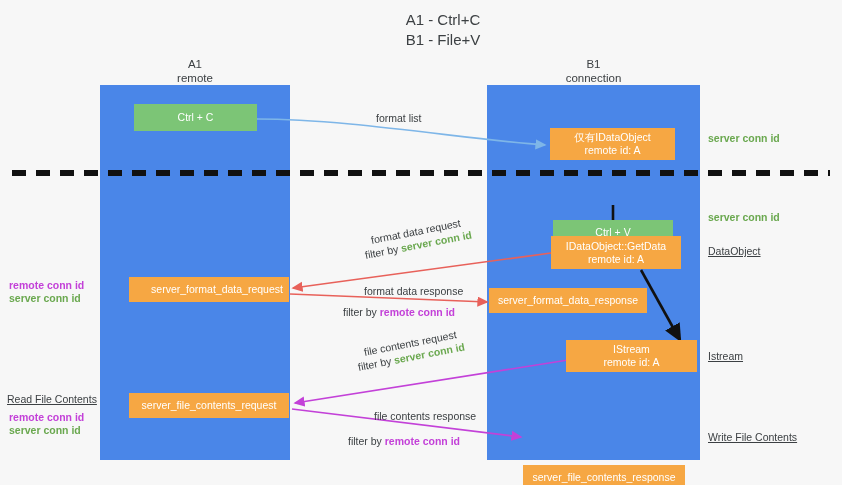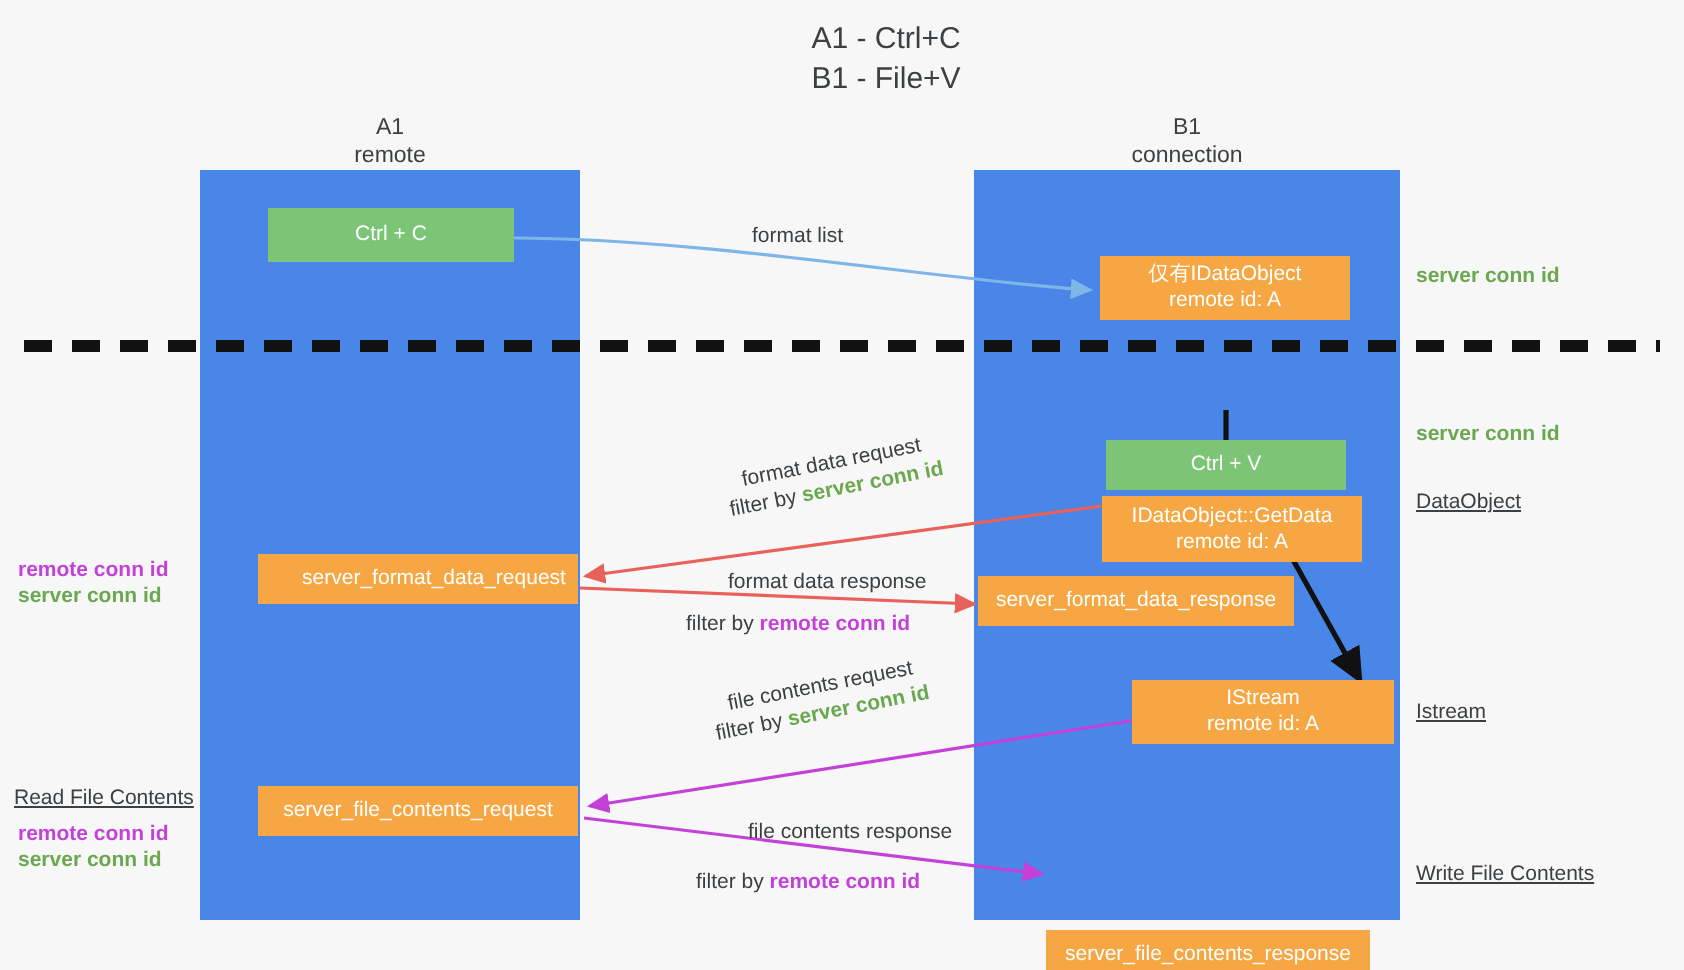--- a/index.html
+++ b/index.html
@@ -149,21 +149,21 @@
 
   <div class="box orange" style="left:550px; top:128px; width:125px; height:32px;">
     <span>仅有IDataObject</span>
     <span>remote id: A</span>
   </div>
 
   <div class="box green" style="left:553px; top:180px; width:120px; height:25px;margin-top:40px;">
     <span>Ctrl + V</span>
   </div>
 
-  <div class="box orange" style="left:551px; top:248px; width:130px; height:33px;">
+  <div class="box orange" style="left:551px; top:236px; width:130px; height:33px;">
     <span>IDataObject::GetData</span>
     <span>remote id: A</span>
   </div>
 
   <div class="box orange" style="left:129px; top:277px; width:160px; height:25px;padding-left:20px;">
     <span>server_format_data_request</span>
   </div>
 
   <div class="box orange" style="left:489px; top:288px; width:158px; height:25px;">
     <span>server_format_data_response</span>

